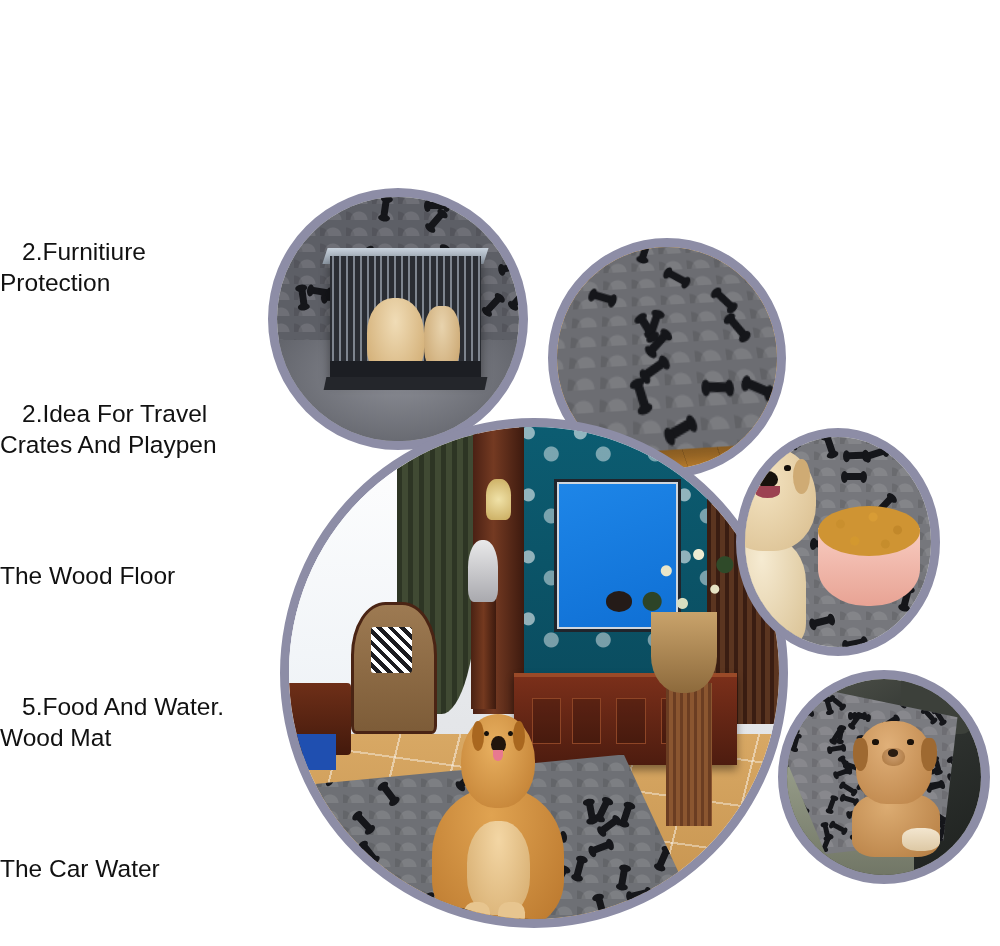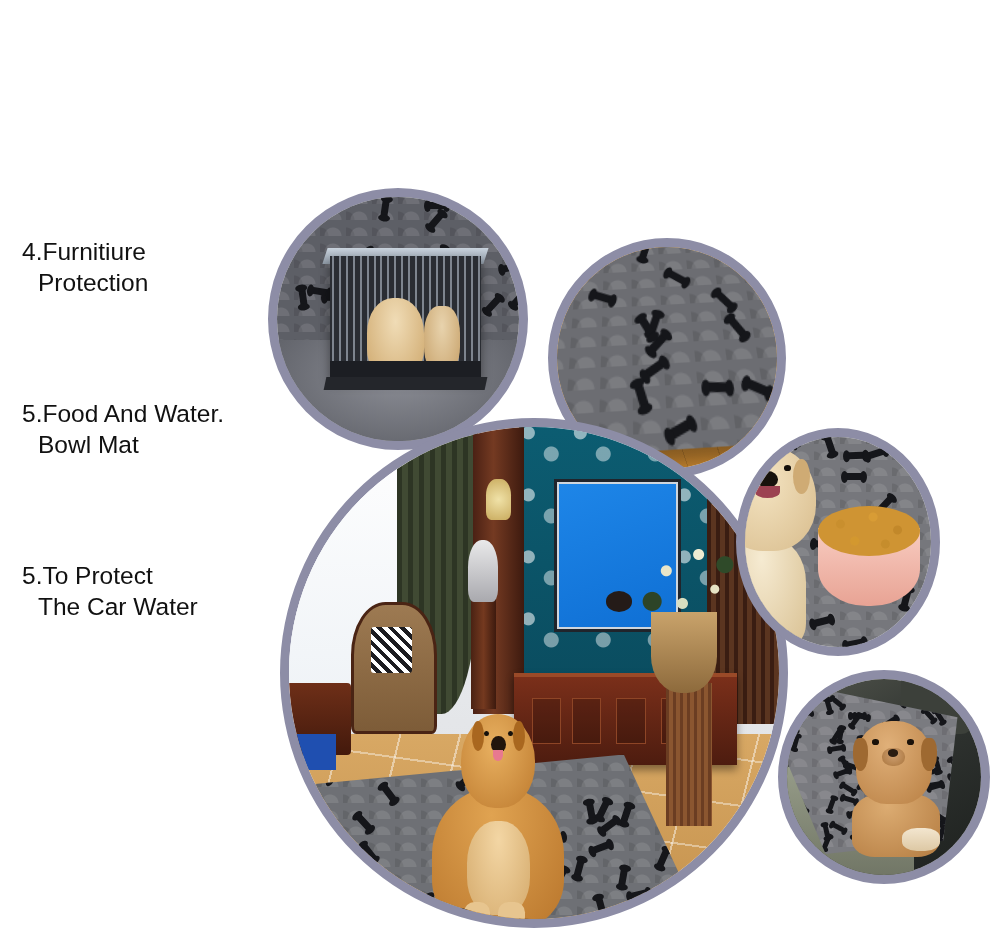--- a/index.html
+++ b/index.html
@@ -31,21 +31,21 @@
     position: absolute; left: 0; top: 236px; width: 282px;
   }
   .feature-item {
     margin-bottom: 100px;
     color: #111111;
     font-size: 24.5px;
     line-height: 31px;
     white-space: nowrap;
   }
   .feature-item .line1 { display: block; padding-left: 22px; }
-  .feature-item .line2 { display: block; padding-left: 38px; }
+  .feature-item .line2 { display: block; }
 
   
   #collage { position: absolute; left: 250px; top: 180px; width: 750px; height: 766px; }
   .circ {
     position: absolute; border-radius: 50%;
     overflow: hidden;
     border: 9px solid #8d8da6;
     background: #fff;
   }
   .circ .scene { position: absolute; inset: -9px; }
@@ -411,31 +411,35 @@
   }
 </style>
 </head>
 <body>
 
 <div id="page">
 
 
   <div id="feature-list">
     <div class="feature-item">
-      <span class="line1">4.Furnitiure</span>
+      <span class="line1">2.Furnitiure</span>
       <span class="line2">Protection</span>
     </div>
     <div class="feature-item">
+      <span class="line1">2.Idea For Travel</span>
+      <span class="line2">Crates And Playpen</span>
+    </div>
+    <div class="feature-item">
+      <span class="line2">The Wood Floor</span>
     </div>
     <div class="feature-item">
       <span class="line1">5.Food And Water.</span>
-      <span class="line2">Bowl Mat</span>
+      <span class="line2">Wood Mat</span>
     </div>
     <div class="feature-item">
-      <span class="line1">5.To Protect</span>
       <span class="line2">The Car Water</span>
     </div>
   </div>
 
   <div id="collage">
 
     <div class="circ" id="circle-crate">
       <div class="scene">
         <div class="mat-base"></div>
         <div class="quilt"></div>

